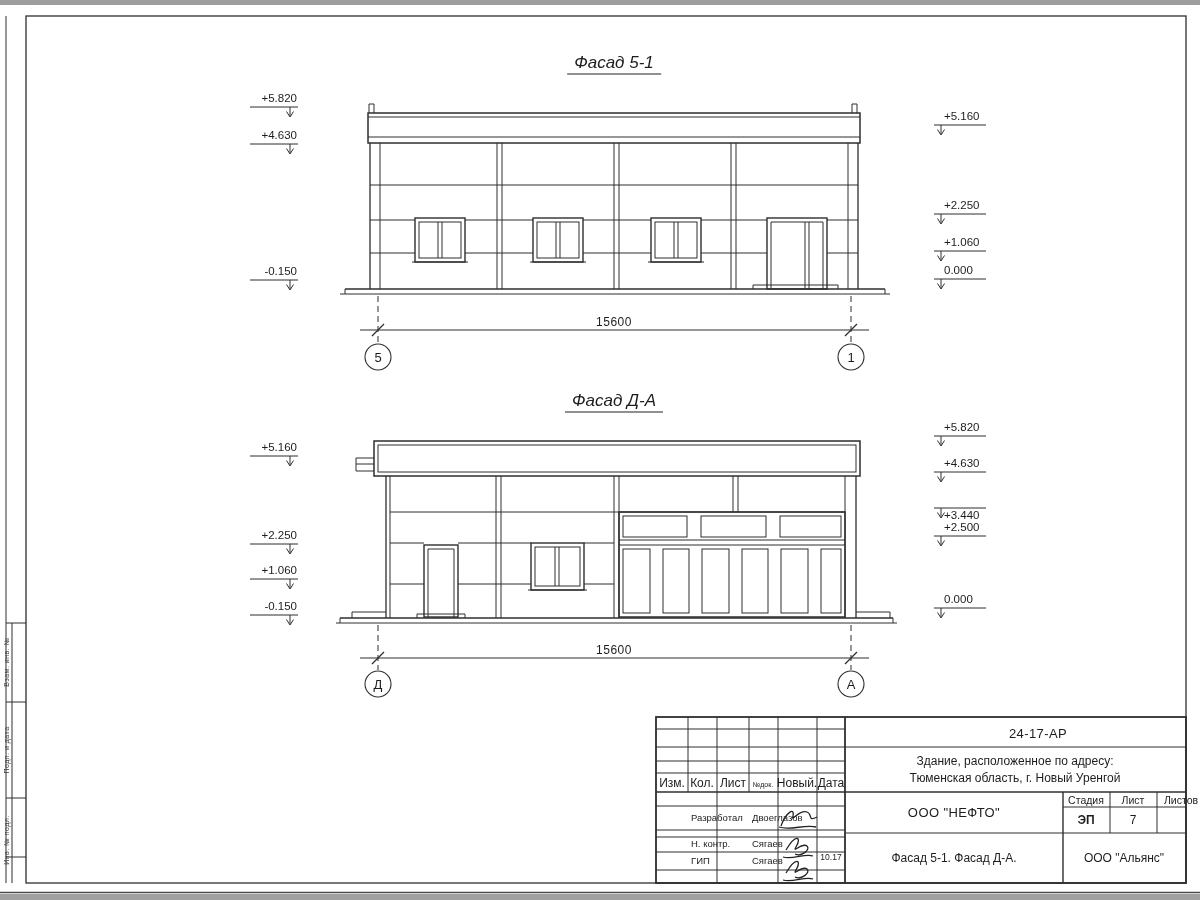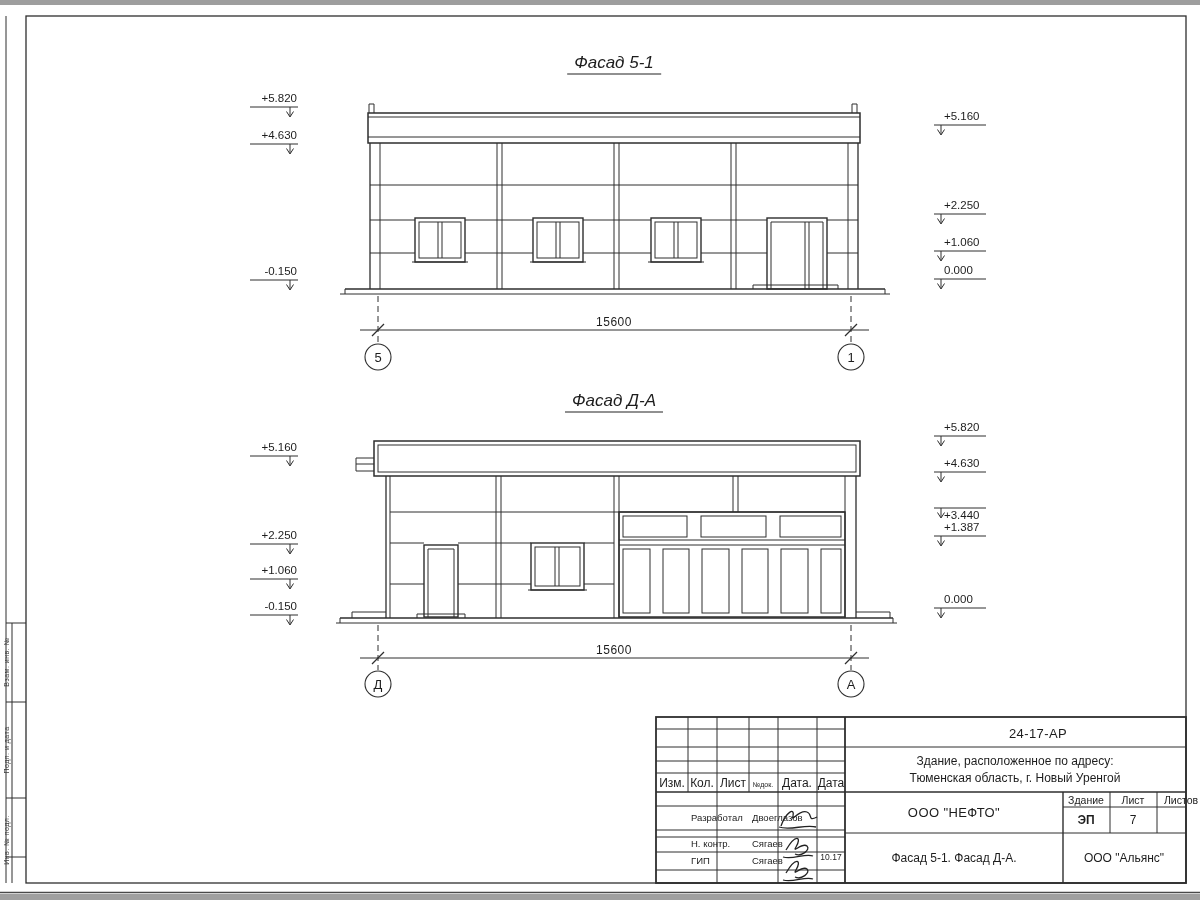--- a/index.html
+++ b/index.html
@@ -207,55 +207,55 @@
   <div class="t l elev" style="left:944px;top:243px;">+1.060</div>
   <div class="t l elev" style="left:944px;top:271px;">0.000</div>
 
   <div class="t r elev" style="left:297px;top:448px;">+5.160</div>
   <div class="t r elev" style="left:297px;top:536px;">+2.250</div>
   <div class="t r elev" style="left:297px;top:571px;">+1.060</div>
   <div class="t r elev" style="left:297px;top:607px;">-0.150</div>
   <div class="t l elev" style="left:944px;top:428px;">+5.820</div>
   <div class="t l elev" style="left:944px;top:464px;">+4.630</div>
   <div class="t l elev" style="left:944px;top:500px;margin-top:16px;">+3.440</div>
-  <div class="t l elev" style="left:944px;top:528px;">+1.387</div>
+  <div class="t l elev" style="left:944px;top:528px;">+2.500</div>
   <div class="t l elev" style="left:944px;top:600px;">0.000</div>
 
   <div class="t c dim" style="left:614px;top:322px;">15600</div>
   <div class="t c axis" style="left:378px;top:357px;">5</div>
   <div class="t c axis" style="left:851px;top:357px;">1</div>
   <div class="t c dim" style="left:614px;top:650px;">15600</div>
   <div class="t c axis" style="left:378px;top:684px;">Д</div>
   <div class="t c axis" style="left:851px;top:684px;">А</div>
 
   <div class="t vc" style="left:6px;top:662px;">Взам. инв. №</div>
   <div class="t vc" style="left:6px;top:750px;">Подп. и дата</div>
   <div class="t vc" style="left:6px;top:840px;">Инв. № подл.</div>
 
   <div class="t c tb10" style="left:672px;top:783px;">Изм.</div>
   <div class="t c tb10" style="left:702px;top:783px;">Кол.</div>
   <div class="t c tb10" style="left:733px;top:783px;">Лист</div>
   <div class="t c tb7" style="left:763px;top:784px;">№док.</div>
-  <div class="t c tb10" style="left:797px;top:783px;">Дата.</div>
+  <div class="t c tb10" style="left:797px;top:783px;">Новый.</div>
   <div class="t c tb10" style="left:831px;top:783px;">Дата</div>
 
   <div class="t l tb9" style="left:659px;top:818px;">Разработал</div>
   <div class="t l tb9" style="left:720px;top:818px;">Двоеглазов</div>
   <div class="t c tb8" style="left:831px;top:821px;">10.17</div>
   <div class="t l tb9" style="left:659px;top:844px;">Н. контр.</div>
   <div class="t l tb9" style="left:720px;top:844px;">Сягаев</div>
   <div class="t l tb9" style="left:659px;top:861px;">ГИП</div>
   <div class="t l tb9" style="left:720px;top:861px;">Сягаев</div>
 
   <div class="t c tb13" style="left:1015px;top:733px;margin-left:23px;">24-17-АР</div>
   <div class="t c tb12" style="left:1015px;top:761px;">Здание, расположенное по адресу:</div>
   <div class="t c tb12" style="left:1015px;top:778px;text-align:right;">Тюменская область, г. Новый Уренгой</div>
   <div class="t c tb13" style="left:954px;top:812px;">ООО "НЕФТО"</div>
   <div class="t c tb12" style="left:954px;top:858px;">Фасад 5-1. Фасад Д-А.</div>
 
-  <div class="t c tb11" style="left:1086px;top:800px;">Здание</div>
+  <div class="t c tb11" style="left:1086px;top:800px;">Стадия</div>
   <div class="t c tb11" style="left:1133px;top:800px;">Лист</div>
   <div class="t c tb11" style="left:1181px;top:800px;">Листов</div>
   <div class="t c tb12" style="left:1086px;top:820px;font-weight:bold;">ЭП</div>
   <div class="t c tb12" style="left:1133px;top:820px;">7</div>
   <div class="t c tb12" style="left:1124px;top:858px;">ООО "Альянс"</div>
 
 </div>
 
 </body></html>

